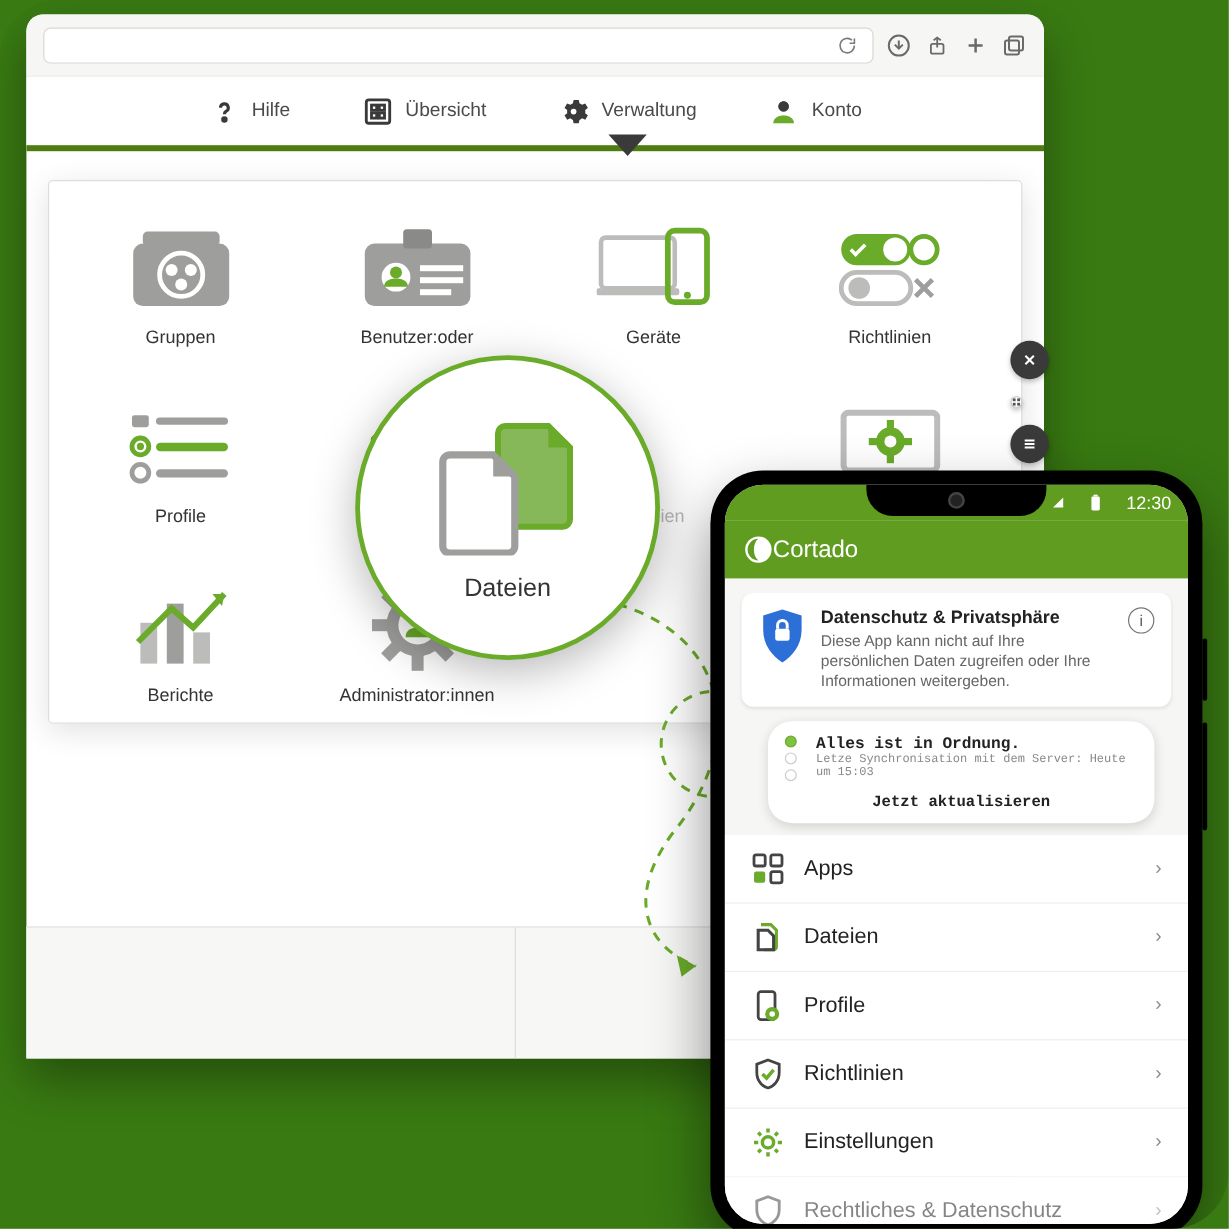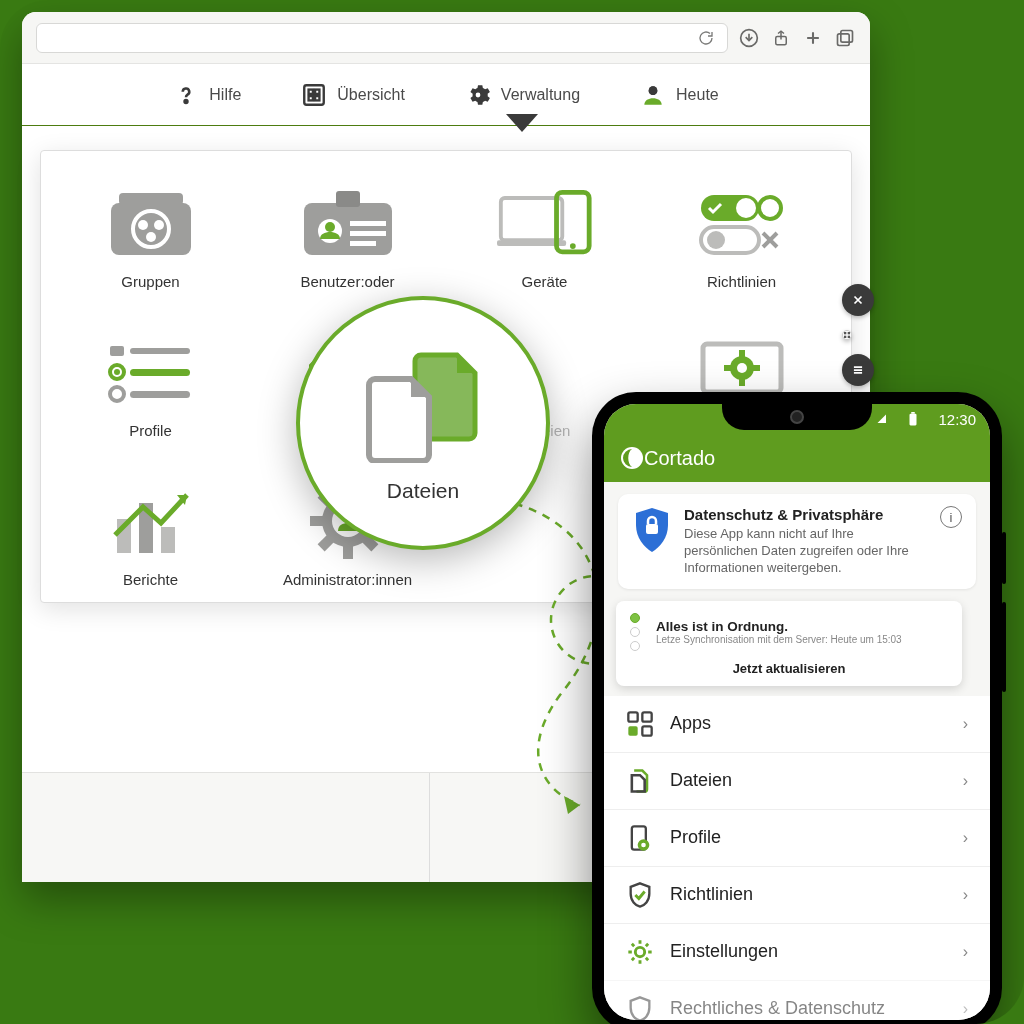--- a/index.html
+++ b/index.html
@@ -11,21 +11,21 @@
   background: #fff; border-radius: 14px 14px 0 0; box-shadow: 0 18px 40px rgba(0,0,0,0.35);
 }
 .browser-chrome {
   height: 52px; background: #f6f6f4; border-radius: 14px 14px 0 0; border-bottom: 1px solid #e4e4e2;
   display: flex; align-items: center; padding: 0 14px; gap: 10px;
 }
 .url-bar { flex: 1; height: 30px; background: #fff; border: 1.5px solid #d8d8d6; border-radius: 6px; display: flex; align-items: center; justify-content: flex-end; padding-right: 10px; }
 .chrome-icon { width: 22px; height: 22px; color: #6a6a68; display: flex; align-items: center; justify-content: center; }
 
 .topnav {
-  height: 62px; background: #fff; border-bottom: 1px solid #4d7c0f; display: flex; align-items: center; justify-content: center; gap: 60px;
+  height: 62px; background: #fff; border-bottom: 5px solid #4d7c0f; display: flex; align-items: center; justify-content: center; gap: 60px;
 }
 .topnav-item { display: flex; align-items: center; gap: 10px; color: #4a4a4a; font-size: 16px; cursor: pointer; position: relative; }
 .topnav-item .icon24 { width: 26px; height: 26px; }
 .topnav-pointer {
   position: absolute; top: 100%; left: 50%; transform: translateX(-50%);
   width: 0; height: 0; border-left: 16px solid transparent; border-right: 16px solid transparent; border-top: 18px solid #3a3a3a; margin-top: 6px;
 }
 
 .panel-area { position: relative; padding: 24px 18px 0 18px; }
 .panel { background: #fff; border: 1px solid #ddd; border-radius: 4px; padding: 34px 26px 14px 26px; box-shadow: 0 6px 26px rgba(0,0,0,0.12); }
@@ -77,22 +77,23 @@
   margin: 12px 14px; background: #fff; border-radius: 10px; padding: 12px 14px; display: flex; align-items: flex-start; gap: 12px;
   box-shadow: 0 1px 3px rgba(0,0,0,0.08);
 }
 .shield { width: 40px; height: 48px; flex-shrink: 0; }
 .privacy-texts { flex: 1; }
 .privacy-title { font-size: 15px; font-weight: 700; color: #222; margin-bottom: 3px; }
 .privacy-desc { font-size: 13px; color: #666; line-height: 1.3; }
 .info-circle { width: 22px; height: 22px; border: 1.5px solid #777; border-radius: 50%; display: flex; align-items: center; justify-content: center; color: #555; font-size: 13px; flex-shrink: 0; }
 
 .status-card {
-  margin: 4px 28px 10px 12px; background: #fff; border-radius: 8px; padding: 12px 14px 10px 14px;
+  margin: 4px 28px 10px 36px; background: #fff; border-radius: 20px; padding: 12px 14px 10px 14px;
   box-shadow: 0 3px 10px rgba(0,0,0,0.14);
+  font-family: Liberation Mono, monospace;
 }
 .status-row1 { display: flex; align-items: center; gap: 12px; }
 .traffic { width: 14px; display: flex; flex-direction: column; gap: 4px; }
 .light { width: 10px; height: 10px; border-radius: 50%; border: 1.5px solid; }
 .light.g { border-color: #6aab2a; background: #7ec243; }
 .light.off { border-color: #ccc; }
 .status-texts { flex: 1; }
 .status-title { font-size: 13.5px; font-weight: 700; color: #222; }
 .status-sub { font-size: 10px; color: #888; }
 .status-action { font-size: 13px; font-weight: 700; text-align: center; margin-top: 10px; color: #222; }
@@ -179,21 +180,21 @@
       <span class="topnav-pointer"></span>
     </div>
     <div class="topnav-item">
       <span class="icon24">
           <svg width="26" height="26" viewBox="0 0 24 24" fill="#3a3a3a">
             <circle cx="12" cy="8" r="4"></circle>
             <path d="M4 21c0-4 4-6 8-6s8 2 8 6" fill="#6aab2a"></path>
             <circle cx="12" cy="8" r="4" fill="#3a3a3a"></circle>
           </svg>
         </span>
-      <span>Heute</span>
+      <span>Konto</span>
     </div>
   </div>
 
   <div class="panel-area">
     <div class="panel">
       <div class="grid">
         <div class="tile">
           <div class="tile-icon">
             <svg width="92" height="72" viewBox="0 0 92 72">
                 <rect x="6" y="16" width="80" height="52" rx="8" fill="#9e9e9c"></rect>

